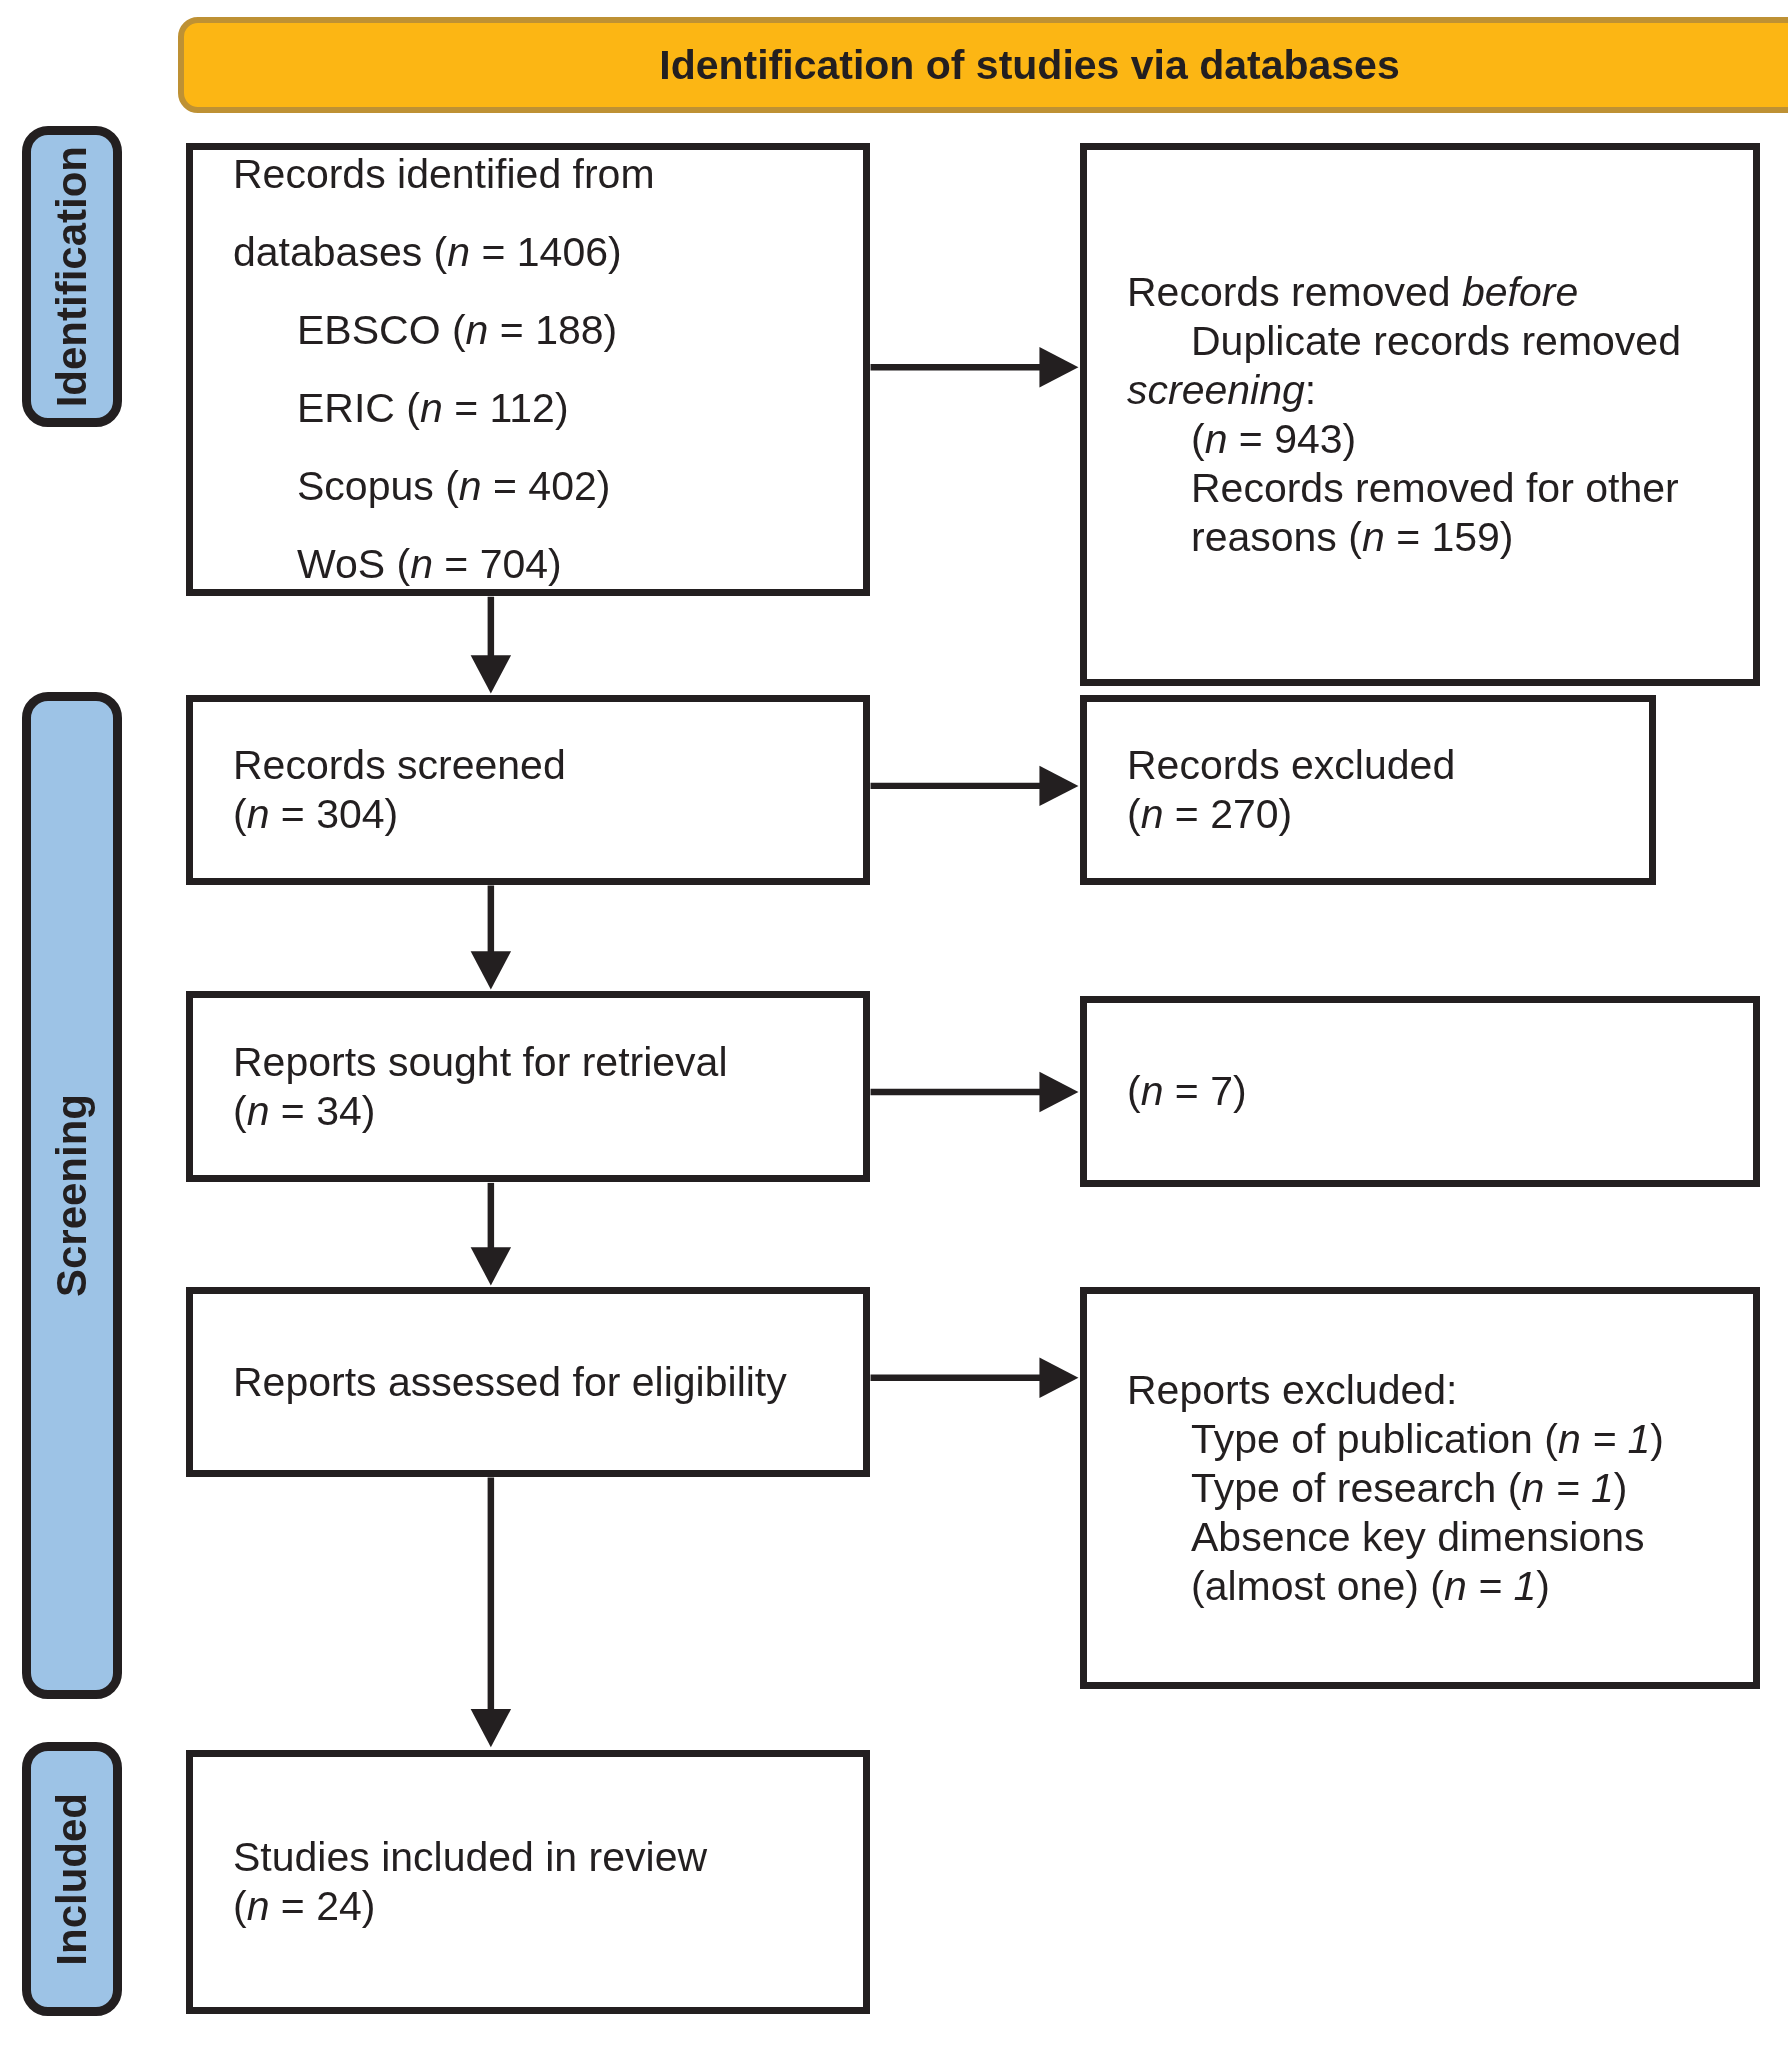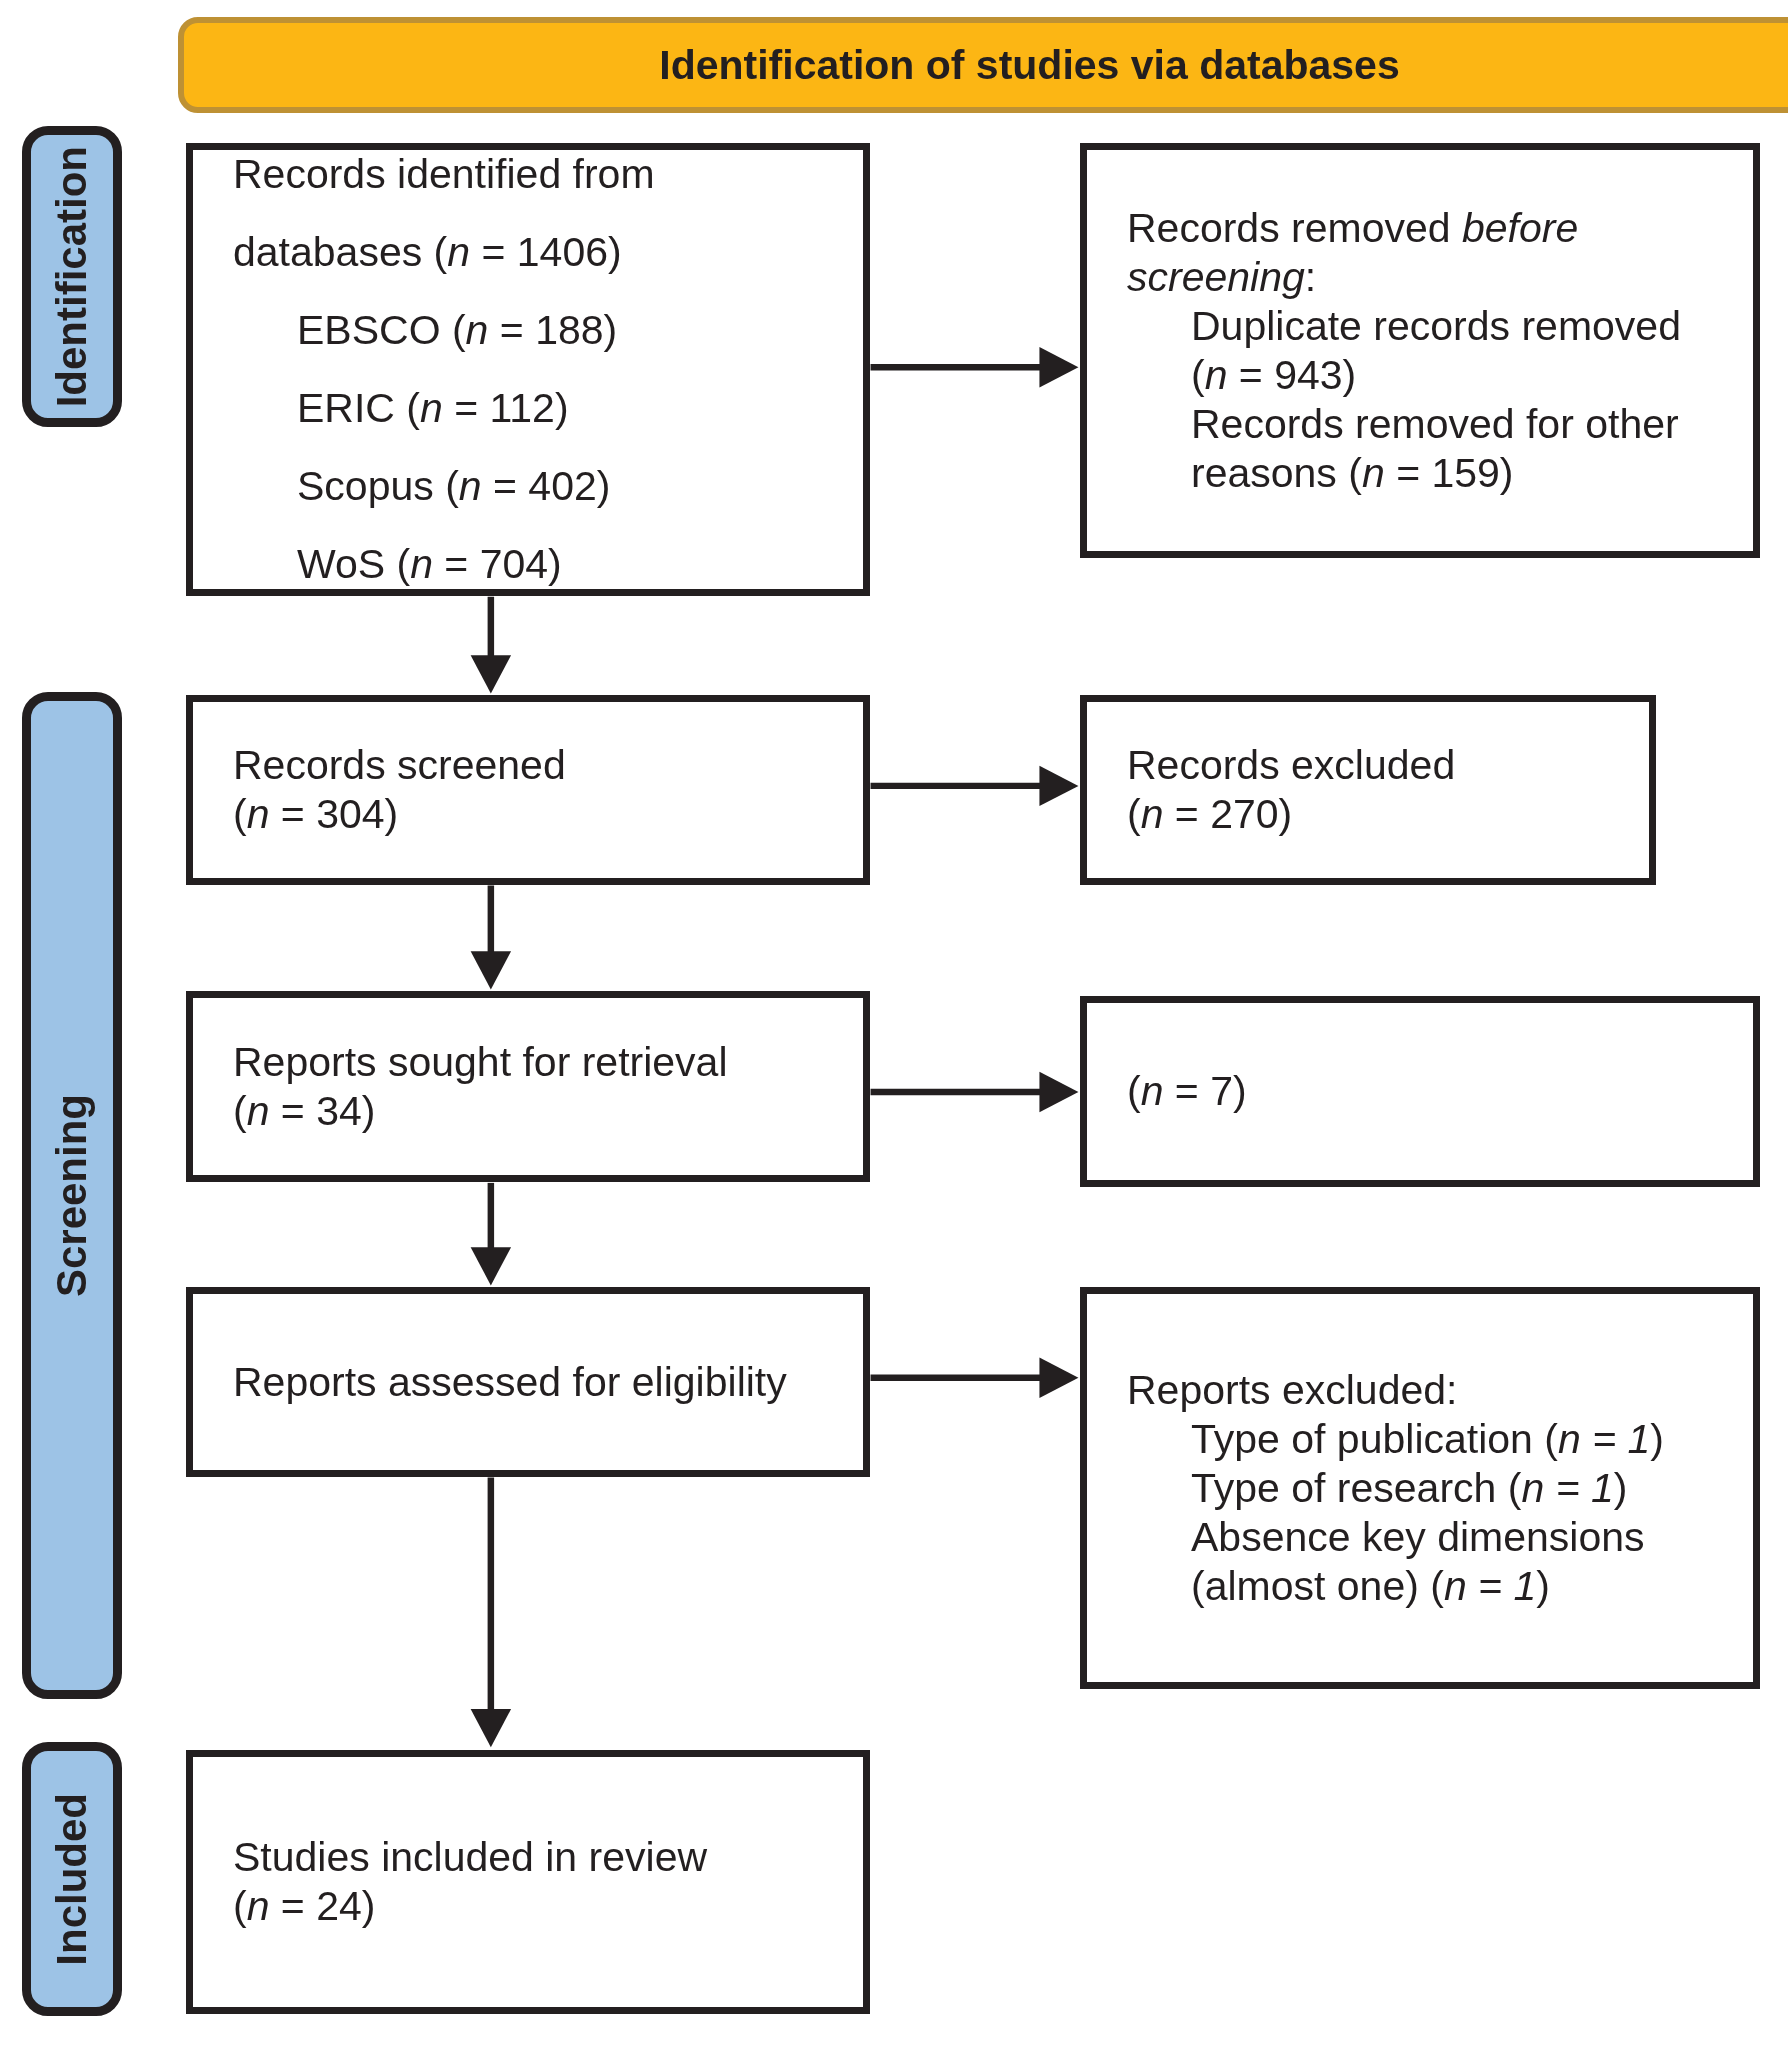--- a/index.html
+++ b/index.html
@@ -52,21 +52,21 @@
     border: 7.2px solid var(--ink);
     box-sizing: border-box;
     display: flex; flex-direction: column; justify-content: center;
     padding-left: 40px; padding-right: 11.6px;
     font-size: 41px; line-height: 49px;
   }
   .fbox .line { white-space: nowrap; }
   .fbox .line.ind { padding-left: 64px; }
   .it { font-style: italic; }
   .box-records-identified   { left: 186px;  top: 143px;  width: 684px; height: 453px; justify-content: space-between; }
-  .box-records-removed      { left: 1080px; top: 143px;  width: 680px; height: 415px; }
+  .box-records-removed      { left: 1080px; top: 143px;  width: 680px; height: 543px; }
   .box-records-screened     { left: 186px;  top: 695px;  width: 684px; height: 190px; }
   .box-records-excluded     { left: 1080px; top: 695px;  width: 576px; height: 190px; }
   .box-reports-sought       { left: 186px;  top: 991px; width: 684px; height: 191px; }
   .box-reports-not-retrieved{ left: 1080px; top: 996px; width: 680px; height: 191px; }
   .box-reports-assessed     { left: 186px;  top: 1287px; width: 684px; height: 190px; }
   .box-reports-excluded     { left: 1080px; top: 1287px; width: 680px; height: 402px; }
   .box-studies-included     { left: 186px;  top: 1750px; width: 684px; height: 264px; }
   .arrows {
     position: absolute;
     left: 0; top: 0;
@@ -96,22 +96,22 @@
   <div class="fbox box-records-identified">
       <div class="line"><span>Records identified from</span></div>
       <div class="line"><span>databases (</span><span class="it">n</span><span> = 1406)</span></div>
       <div class="line ind"><span>EBSCO (</span><span class="it">n</span><span> = 188)</span></div>
       <div class="line ind"><span>ERIC (</span><span class="it">n</span><span> = 112)</span></div>
       <div class="line ind"><span>Scopus (</span><span class="it">n</span><span> = 402)</span></div>
       <div class="line ind"><span>WoS (</span><span class="it">n</span><span> = 704)</span></div>
     </div>
   <div class="fbox box-records-removed">
       <div class="line"><span>Records removed </span><span class="it">before</span></div>
+      <div class="line ind"><span>Duplicate records removed</span></div>
       <div class="line"><span class="it">screening</span><span>:</span></div>
-      <div class="line ind"><span>Duplicate records removed</span></div>
       <div class="line ind"><span>(</span><span class="it">n</span><span> = 943)</span></div>
       <div class="line ind"><span>Records removed for other</span></div>
       <div class="line ind"><span>reasons (</span><span class="it">n</span><span> = 159)</span></div>
     </div>
   <div class="fbox box-records-screened">
       <div class="line"><span>Records screened</span></div>
       <div class="line"><span>(</span><span class="it">n</span><span> = 304)</span></div>
     </div>
   <div class="fbox box-records-excluded">
       <div class="line"><span>Records excluded</span></div>

